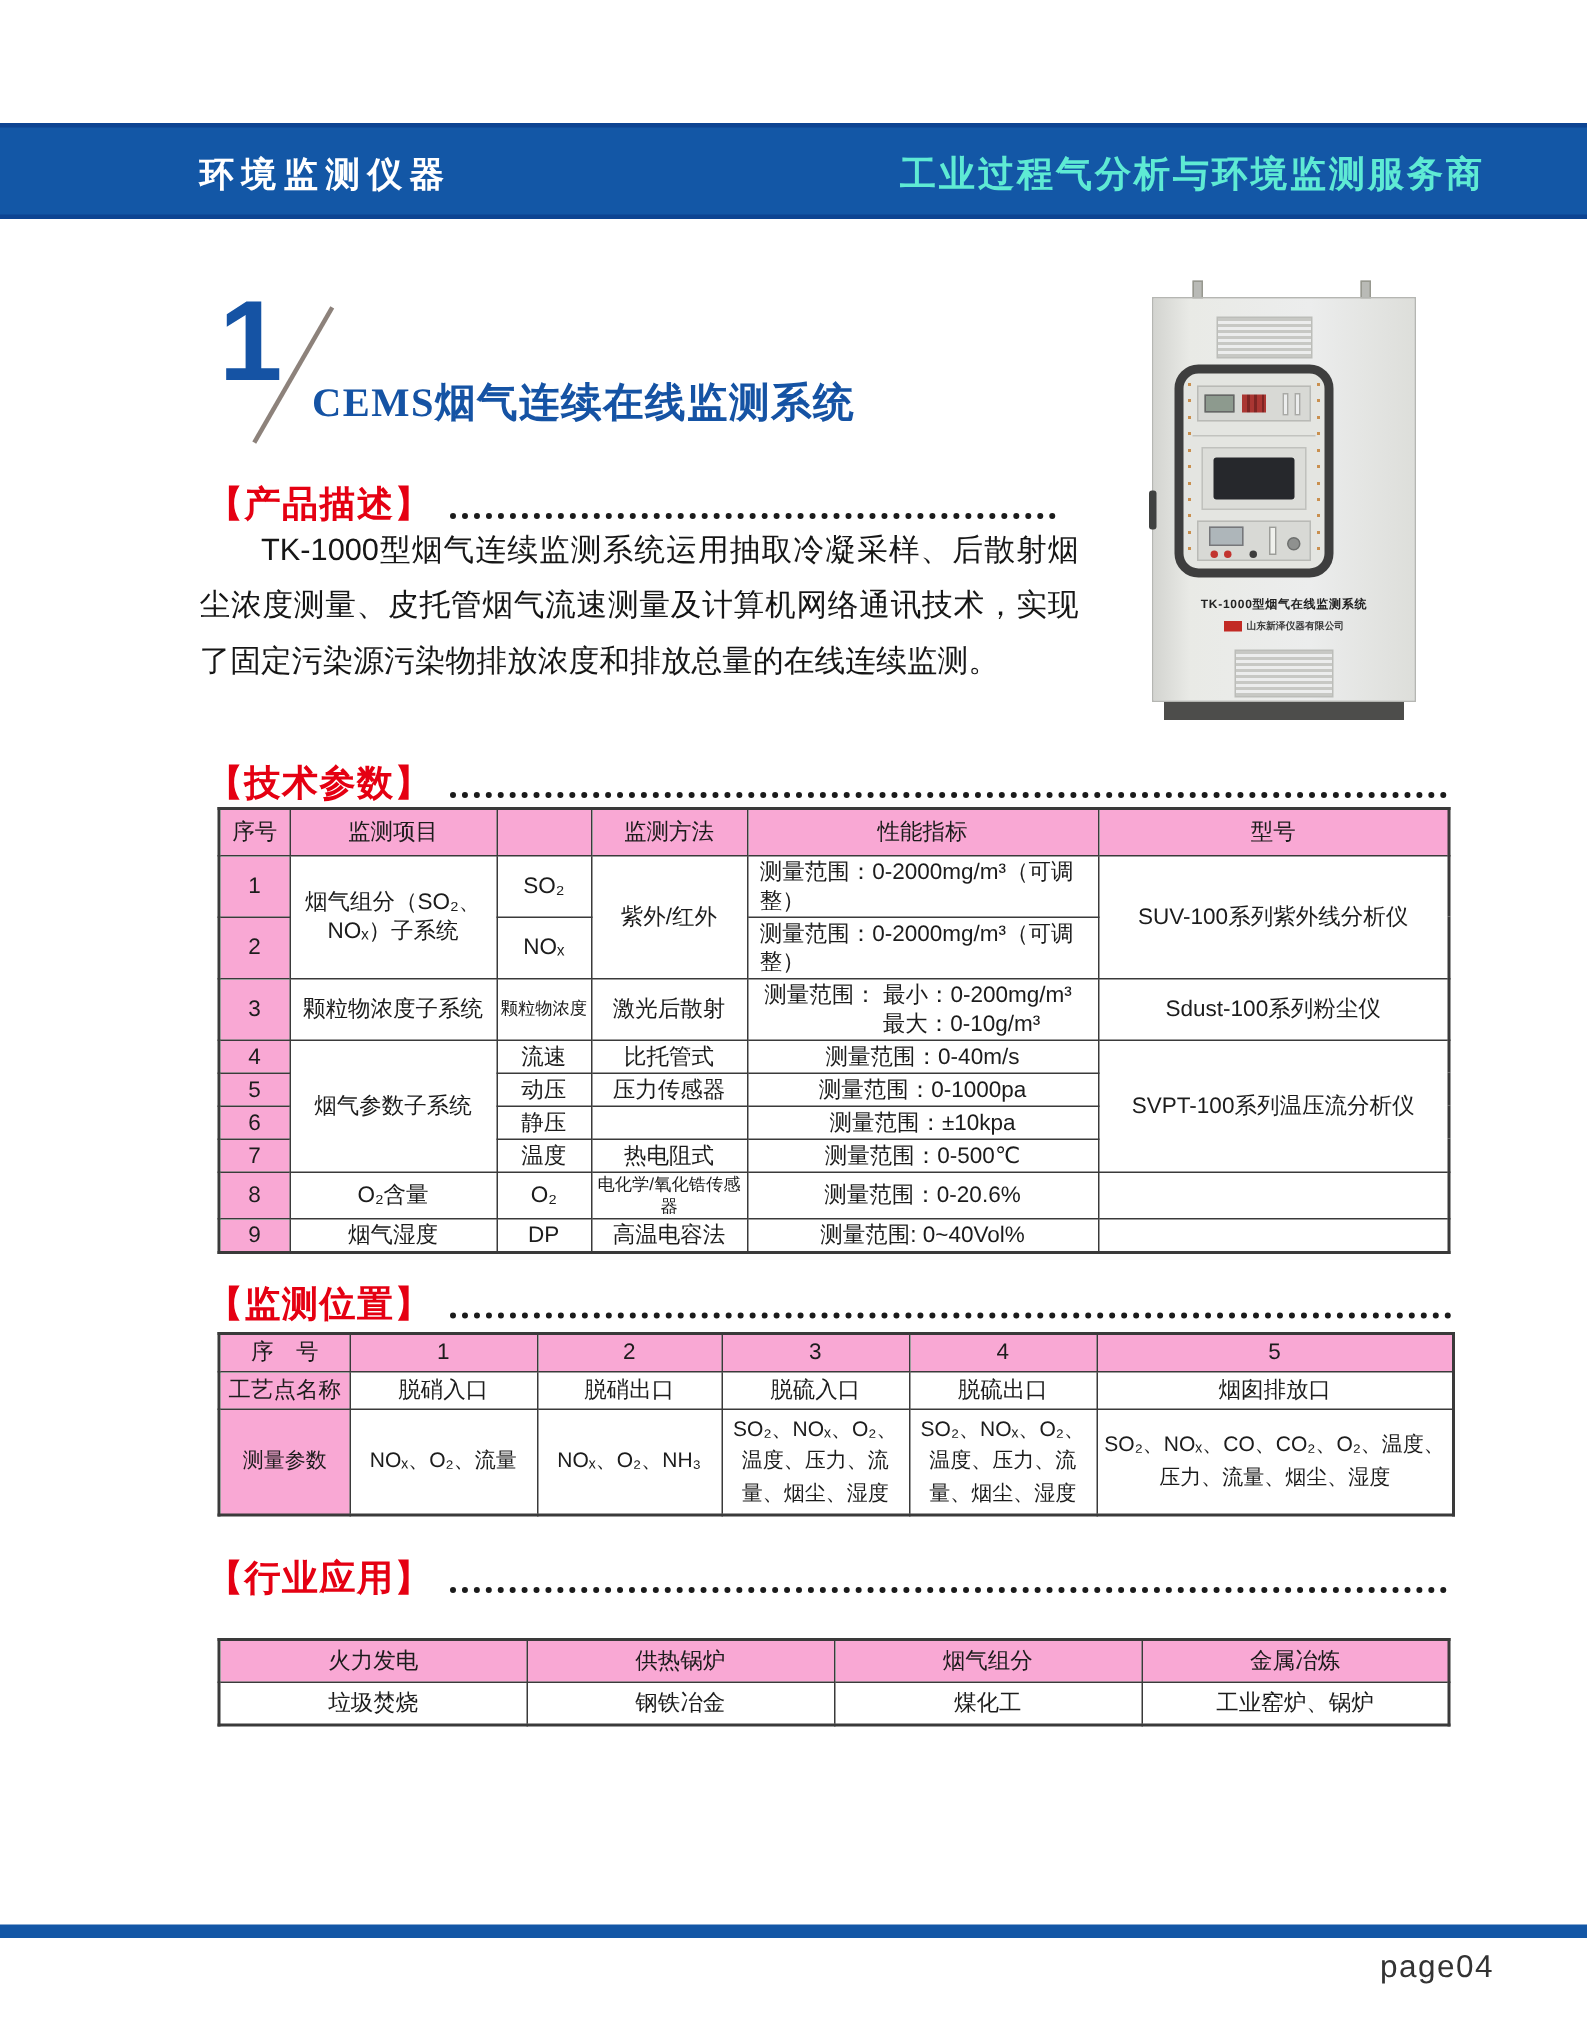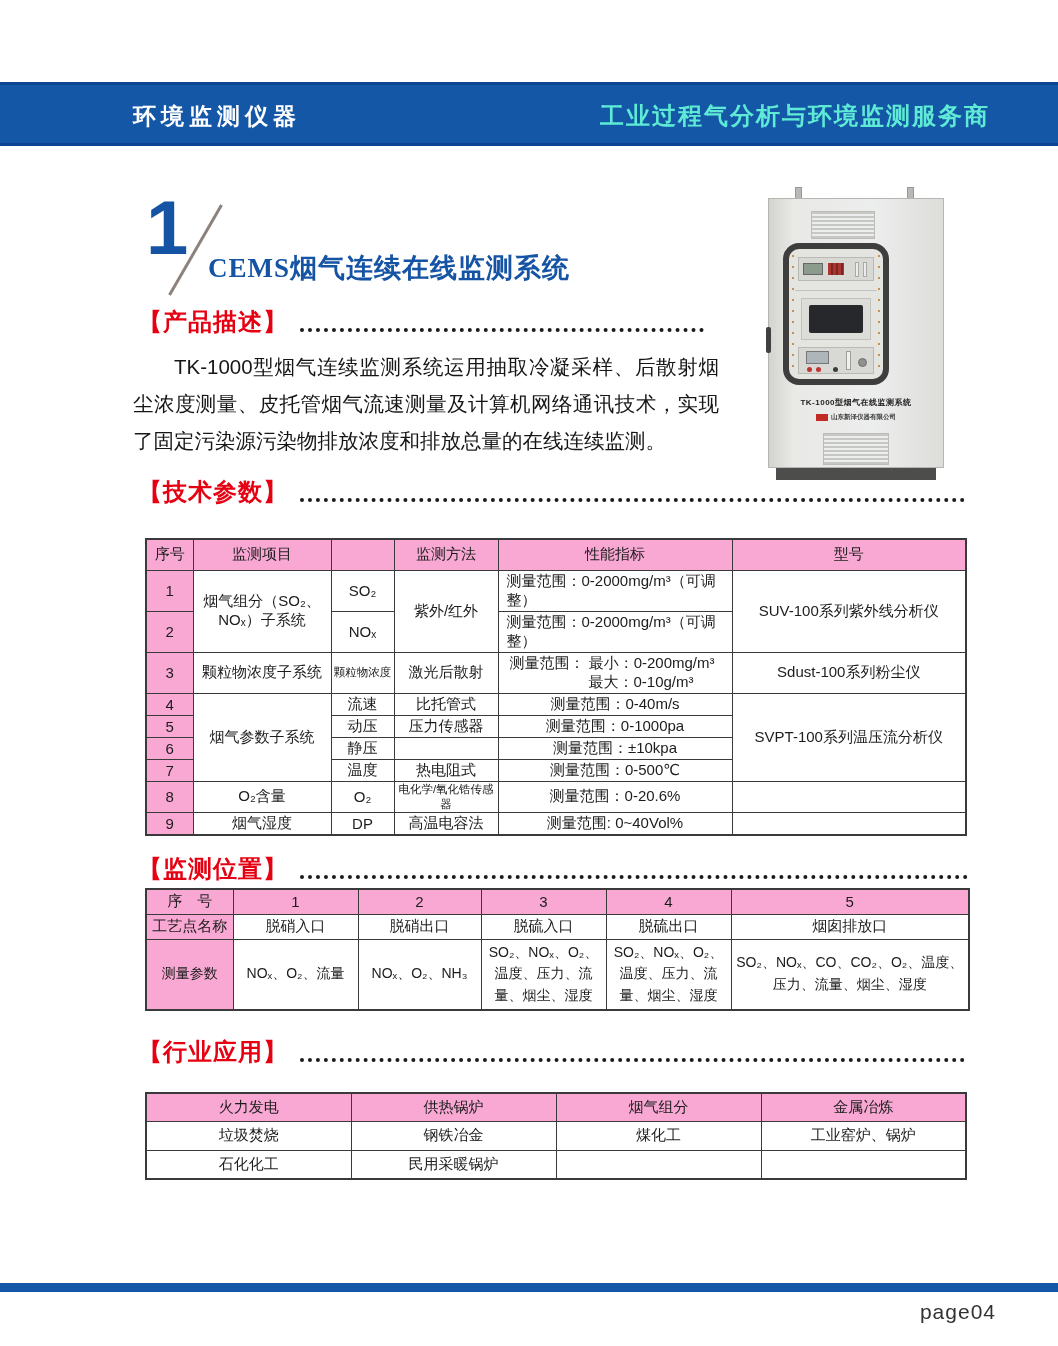--- a/index.html
+++ b/index.html
@@ -34,22 +34,22 @@
   }
   .hero-title {
     position:absolute; left:208px; top:250px; color:#1553a4;
     font-size:27px; font-weight:bold; letter-spacing:1px;font-family:Liberation Serif, serif;
   }
 
   
   .sec { position:absolute; display:flex; align-items:flex-end; }
   .sec-t { color:#e50012; font-size:24px; font-weight:bold; letter-spacing:1px; white-space:nowrap; }
   .dots { flex:1; height:0; border-bottom:4px dotted #1b1b1b; margin:0 0 6px 12px; }
-  .sec-desc { left:138px; top:306px; width:566px;justify-content:center; }
-  .sec-tech { left:138px; top:476px; width:827px;text-align:center; }
+  .sec-desc { left:138px; top:320px; width:566px;justify-content:center; }
+  .sec-tech { left:138px; top:506px; width:827px;text-align:center; }
   .sec-pos  { left:138px; top:853px; width:830px; }
   .sec-ind  { left:138px; top:1036px; width:827px; }
 
   
   .desc-par {
     position:absolute; left:133px; top:348px; width:586px;
     font-size:20.5px; line-height:37px; text-align:justify; text-indent:2em; color:#161616;
   }
 
   
@@ -342,23 +342,17 @@
       <th class="blue">供热锅炉</th>
       <th class="blue">烟气组分</th>
       <th class="blue">金属冶炼</th>
     </tr>
     <tr>
       <td>垃圾焚烧</td>
       <td>钢铁冶金</td>
       <td>煤化工</td>
       <td>工业窑炉、锅炉</td>
     </tr>
-    <tr>
-      <td>石化化工</td>
-      <td>民用采暖锅炉</td>
-      <td></td>
-      <td></td>
-    </tr>
   </tbody>
 </table>
 
 <div class="footer-bar"></div>
 <div class="page-num">page04</div>
 
 </body></html>

